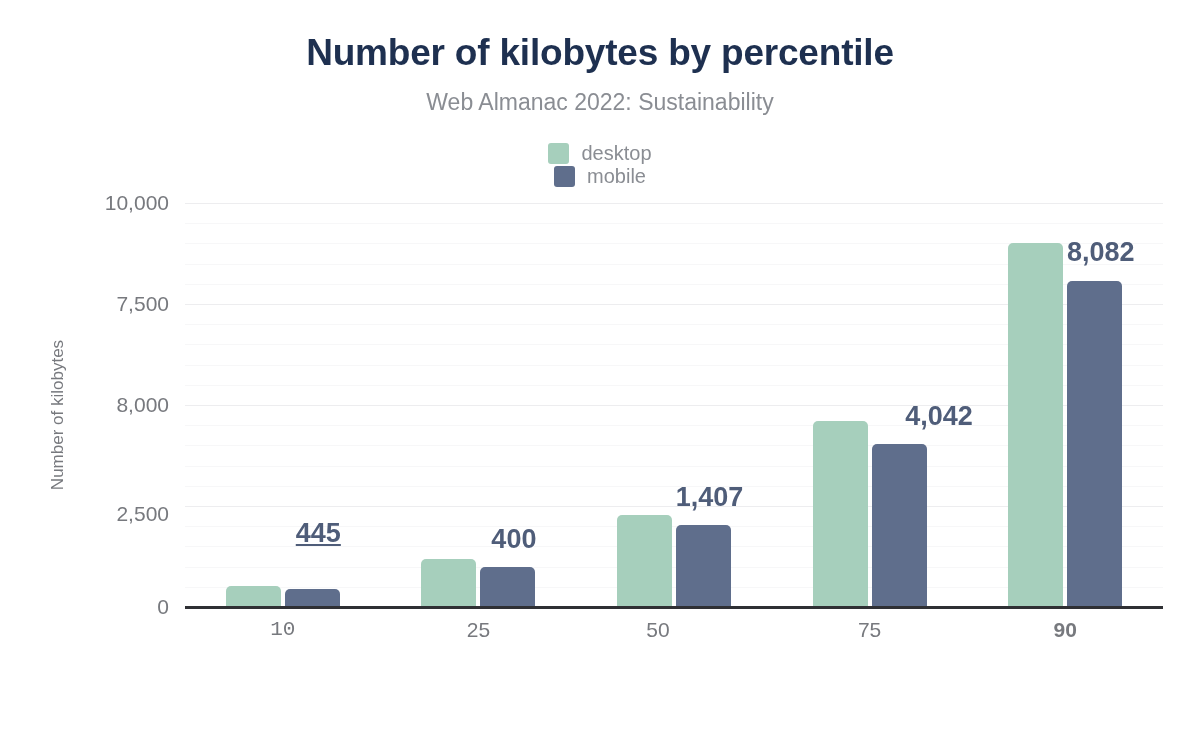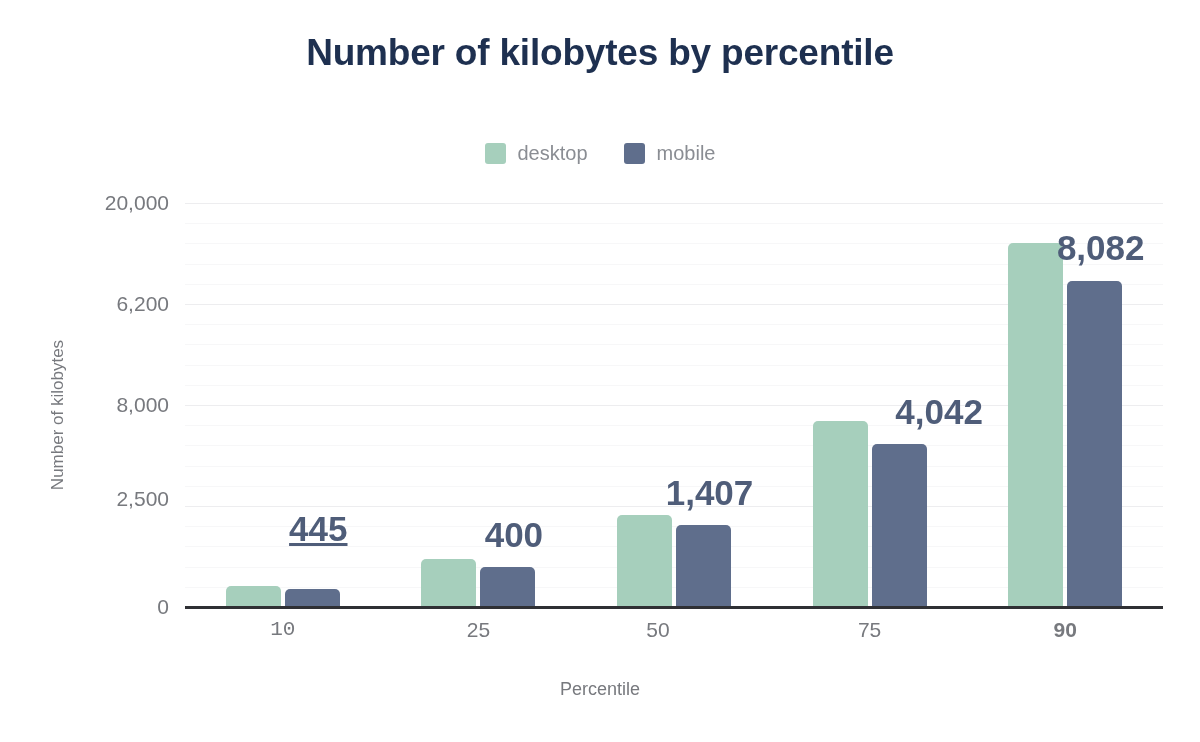--- a/index.html
+++ b/index.html
@@ -45,21 +45,21 @@
 
   
   .legend {
     position: absolute;
     top: 142px;
     left: 0;
     width: 1200px;
     display: flex;
     justify-content: center;
     align-items: center;
-    gap: 36px;
+    flex-direction: column;
   }
   .legend-item {
     display: flex;
     align-items: center;
     gap: 12px;
   }
   .legend-swatch {
     width: 21px;
     height: 21px;
     border-radius: 3px;
@@ -152,51 +152,52 @@
   .bar {
     position: absolute;
     bottom: 0;
     border-radius: 5px 5px 0 0;
   }
   .bar.desktop { background: #a6cfbc; }
   .bar.mobile  { background: #5f6e8c; }
 
   .datalabel {
     position: absolute;
-    font-size: 35px;
+    font-size: 27px;
     font-weight: bold;
     color: #4f5d79;
     white-space: nowrap;
     transform: translate(-50%, -100%);
   }
 </style>
 </head>
 <body>
 
 <div id="chart-root">
 
   <div class="title">Number of kilobytes by percentile</div>
+  <div class="subtitle">Web Almanac 2022: Sustainability</div>
 
   <div class="legend">
     <div class="legend-item">
       <span class="legend-swatch" style="background: rgb(166, 207, 188);"></span>
       <span class="legend-label">desktop</span>
     </div>
     <div class="legend-item">
       <span class="legend-swatch" style="background: rgb(95, 110, 140);"></span>
       <span class="legend-label">mobile</span>
     </div>
   </div>
 
   <div class="ytick-wrap" id="ytick-wrap">
       <div class="ytick-inner" style="top: 404px;">0</div>
-      <div class="ytick-inner" style="top: 296px;">2,500</div>
+      <div class="ytick-inner" style="top: 311px;">2,500</div>
       <div class="ytick-inner" style="top: 202px;">8,000</div>
-      <div class="ytick-inner" style="top: 101px;">6,200</div>
-      <div class="ytick-inner" style="top: 0px;">20,000</div>
+      <div class="ytick-inner" style="top: 101px;">7,500</div>
+      <div class="ytick-inner" style="top: 0px;">10,000</div>
     </div>
   <div class="ytitle">Number of kilobytes</div>
 
   <div class="plot" id="plot">
     <div class="gridlines" id="gridlines">
         <div class="gridline" style="top: 404px;"></div>
         <div class="gridline minor" style="top: 383.8px;"></div>
         <div class="gridline minor" style="top: 363.6px;"></div>
         <div class="gridline minor" style="top: 343.4px;"></div>
         <div class="gridline minor" style="top: 323.2px;"></div>
@@ -233,21 +234,20 @@
 
   <div class="axis-line"></div>
 
   <div id="xticks">
       <div class="xtick" style="left: 212.8px; font-family: Liberation Mono, monospace;">10</div>
       <div class="xtick" style="left: 408.4px;">25</div>
       <div class="xtick" style="left: 588px;">50</div>
       <div class="xtick" style="left: 799.6px;">75</div>
       <div class="xtick" style="left: 995.2px; font-weight: bold;">90</div>
     </div>
-  <div class="xtitle">Percentile</div>
 
   <div id="labels-layer">
       <div class="datalabel" style="left: 318.3px; top: 549px; text-decoration: underline;">445</div>
       <div class="datalabel" style="left: 513.9px; top: 555.004px;">400</div>
       <div class="datalabel" style="left: 709.5px; top: 513.432px;">1,407</div>
       <div class="datalabel" style="left: 905.1px; top: 431.703px; margin-left: 34px;">4,042</div>
       <div class="datalabel" style="left: 1100.7px; top: 268.487px;">8,082</div>
     </div>
 </div>
 

